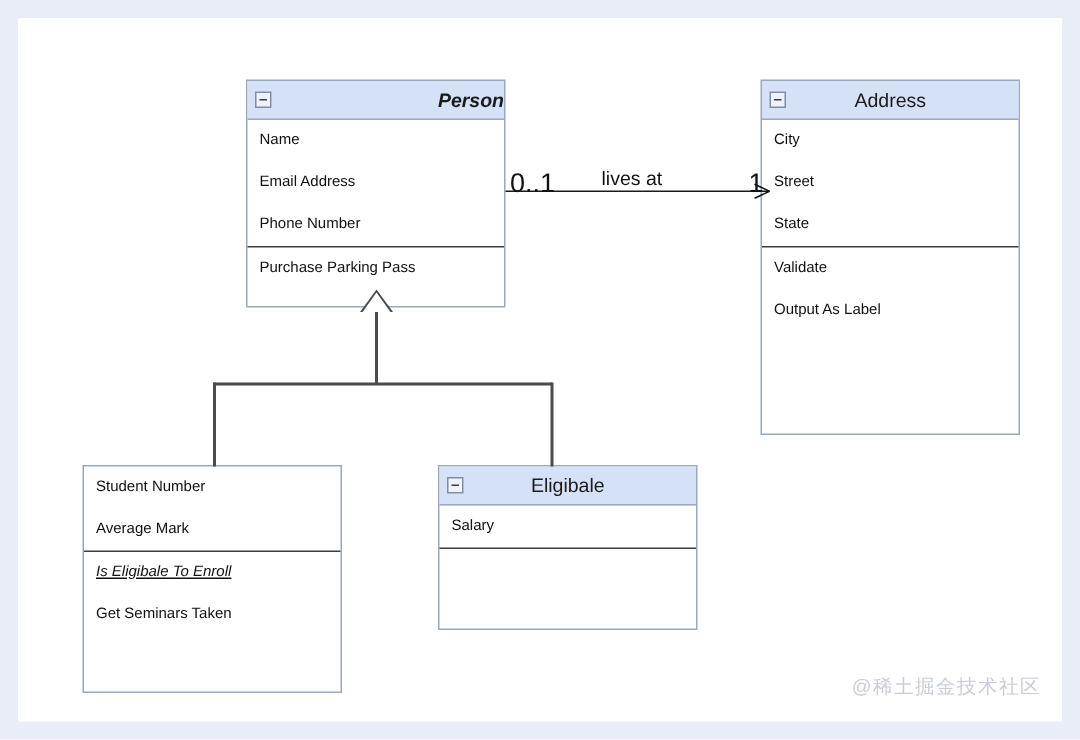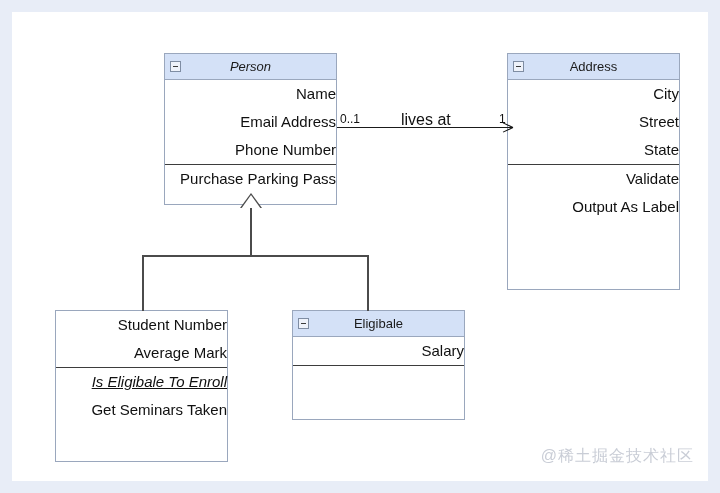--- a/index.html
+++ b/index.html
@@ -34,21 +34,21 @@
     position: relative;
     box-sizing: border-box;
     background: #d4e1f7;
     border-bottom: 1px solid #9aa7bd;
     text-align: center;
     color: #1b1b1b;
     font-size: 13px;
     line-height: 26px;
     height: 26px;
   }
-  .uml-header.italic { font-style: italic; font-weight: normal; }
+  .uml-header.italic { font-style: italic; font-weight: bold; text-align: right; }
   .collapse-icon {
     position: absolute;
     left: 5px;
     top: 7px;
     width: 11px;
     height: 11px;
     box-sizing: border-box;
     border: 1px solid #7f8da3;
     background: #eef2fa;
   }
@@ -64,26 +64,25 @@
   .uml-compartment {
     box-sizing: border-box;
     padding: 0;
   }
   .uml-compartment + .uml-compartment {
     border-top: 1px solid #3d3d3d;
   }
   .uml-item {
     box-sizing: border-box;
     padding-left: 8px;
-    font-size: 15px;
+    font-size: 10px;
     line-height: 28px;
     height: 28px;
     color: #101010;
     white-space: nowrap;
-    text-align: right;
   }
   .uml-item.static {
     font-style: italic;
     text-decoration: underline;
   }
 
   
   .line-h {
     position: absolute;
     height: 0;
@@ -94,27 +93,27 @@
     width: 0;
     border-left: 2px solid #4b4b4b;
   }
   .assoc-line {
     position: absolute;
     height: 0;
     border-top: 1.6px solid #1a1a1a;
   }
   .assoc-label {
     position: absolute;
-    font-size: 16px;
+    font-size: 13px;
     color: #111;
     white-space: nowrap;
   }
   .mult-label {
     position: absolute;
-    font-size: 12px;
+    font-size: 18px;
     color: #111;
     white-space: nowrap;
   }
   .arrow-open {
     position: absolute;
     width: 0; height: 0;
   }
   .arrow-open::before,
   .arrow-open::after {
     content: "";
@@ -142,21 +141,21 @@
     border-left: 11px solid transparent;
     border-right: 11px solid transparent;
     border-bottom: 15px solid #4b4b4b;
   }
 
   
   .watermark {
     position: absolute;
     right: 14px;
     bottom: 14px;
-    font-size: 16px;
+    font-size: 13px;
     color: #c9cdd6;
     letter-spacing: 1px;
     user-select: none;
   }
 </style>
 </head>
 <body>
 
 <div id="canvas">
 

